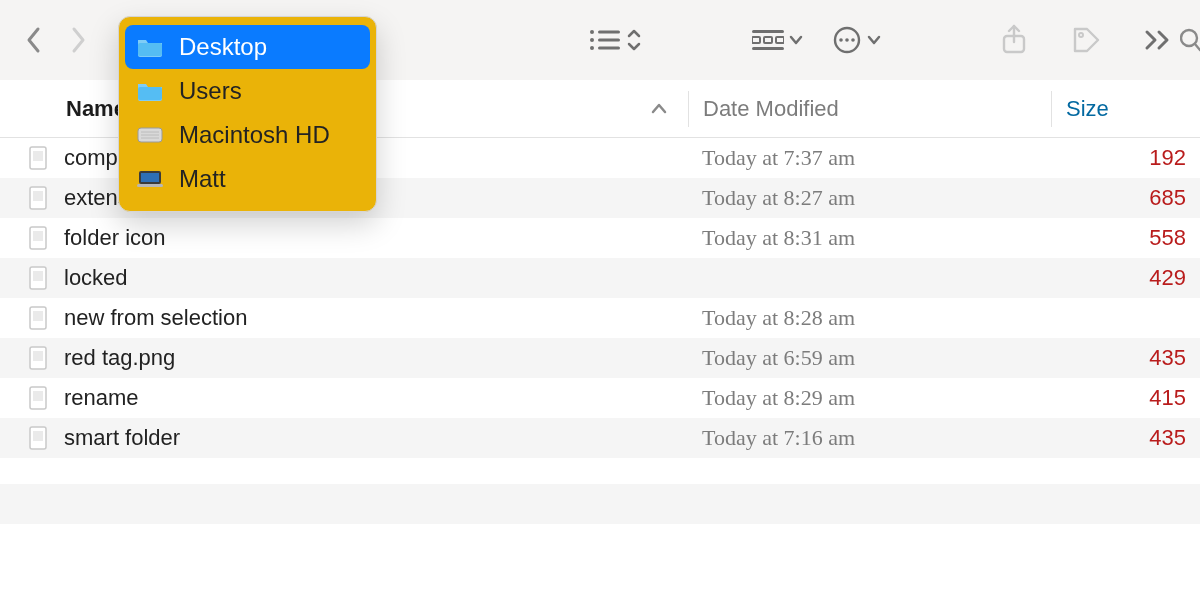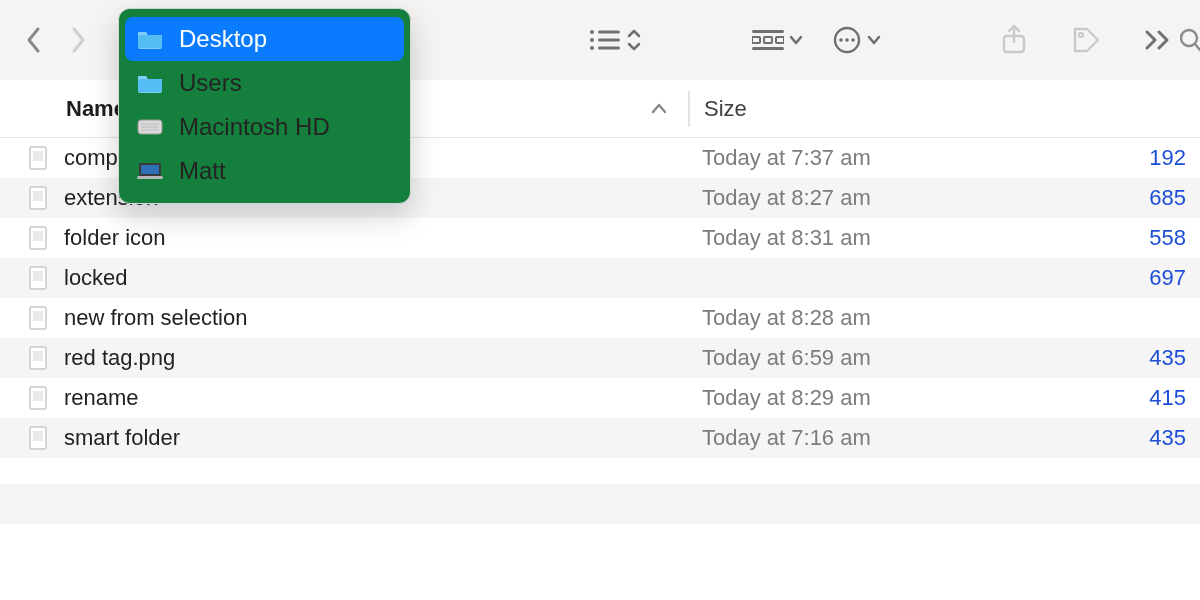--- a/index.html
+++ b/index.html
@@ -10,49 +10,49 @@
   .toolbar { height:80px; background:#f5f4f3; display:flex; align-items:center; padding:0 12px; gap:0; position:relative; }
   .tb-btn { width:44px; height:44px; display:flex; align-items:center; justify-content:center; border-radius:6px; color:#7a7a7a; }
   .tb-btn.light { color:#c5c5c5; }
   .tb-group { display:flex; align-items:center; gap:4px; }
   .spacer-sm { width:28px; }
   .spacer-md { width:110px; }
   .tb-sep-flex { flex: 0 0 260px; }
 
   
   .popover {
-    position:absolute; top:8px; left:118px; width:293px;
-    background:#15803d; border:1px solid #d6d5d4; border-radius:12px;
+    position:absolute; top:16px; left:118px; width:259px;
+    background:#eab308; border:1px solid #d6d5d4; border-radius:12px;
     box-shadow:0 12px 30px rgba(0,0,0,0.18);
     padding:8px 6px 10px 6px; z-index:50;
   }
   .popover-item {
     display:flex; align-items:center; gap:14px;
     height:44px; padding:0 10px; border-radius:8px;
     font-size:24px; color:#232323;
   }
   .popover-item.selected { background:#0a7bff; color:#fff; }
   .pi-icon { width:30px; height:22px; display:flex; align-items:center; justify-content:center; }
 
   
   .list-header { height:58px; display:flex; align-items:center; border-bottom:1px solid #e2e2e2; }
   .col-name-h { width:688px; padding-left:66px; font-size:22px; font-weight:700; color:#1c1c1c; display:flex; align-items:center; position:relative; }
   .sort-caret { position:absolute; right:20px; color:#888; }
   .vline { width:1px; height:36px; background:#e2e2e2; }
   .col-date-h { width:362px; padding-left:14px; font-size:22px; color:#7c7c7c; }
-  .col-size-h { flex:1; padding-left:14px; font-size:22px; color:#404040; }
+  .col-size-h { flex:1; padding-left:14px; font-size:22px; color:#0369a1; }
 
   
   .rows { }
   .row { height:40px; display:flex; align-items:center; font-size:22px; color:#222; }
   .row.alt { background:#f5f5f5; }
   .row .ic { width:54px; display:flex; justify-content:center; align-items:center; padding-left:22px; }
   .row .nm { width:634px; padding-left:10px; white-space:nowrap; overflow:hidden; text-overflow:clip; }
-  .row .dt { width:362px; color:#7c7c7c; padding-left:14px; }
-  .row .sz { flex:1; text-align:right; padding-right:14px; color:#1d4ed8; }
+  .row .dt { width:362px; color:#7c7c7c; padding-left:14px;font-family:Liberation Serif, serif; }
+  .row .sz { flex:1; text-align:right; padding-right:14px; color:#b91c1c; }
 
   .footer-gap { height:26px; background:#fff; }
   .footer-bar { height:40px; background:#f5f5f5; }
 
   
   svg { display:block; }
 </style>
 </head>
 <body>
 
@@ -157,20 +157,23 @@
   <div class="list-header">
     <div class="col-name-h">
       <span>Name</span>
       <span class="sort-caret">
         <svg width="18" height="14" viewBox="0 0 18 14">
             <polyline points="3,10 9,3 15,10" fill="none" stroke="#8a8a8a" stroke-width="2.5" stroke-linecap="round" stroke-linejoin="round"></polyline>
           </svg>
       </span>
     </div>
     <div class="vline"></div>
+    <div class="col-date-h">
+      <span>Date Modified</span>
+    </div>
     <div class="vline"></div>
     <div class="col-size-h">
       <span>Size</span>
     </div>
   </div>
 
   <div class="rows">
     <div class="row">
       <span class="ic">
           <svg width="20" height="24" viewBox="0 0 20 24">
@@ -205,21 +208,21 @@
       <span class="sz">558</span>
     </div>
     <div class="row alt">
       <span class="ic">
           <svg width="20" height="24" viewBox="0 0 20 24">
             <rect x="2" y="1" width="16" height="22" rx="2" fill="#fff" stroke="#c9c9c9" stroke-width="1.5"></rect>
             <rect x="5" y="5" width="10" height="10" fill="#eaeaea"></rect>
           </svg>
         </span>
       <span class="nm">locked</span>
-      <span class="sz">697</span>
+      <span class="sz">429</span>
     </div>
     <div class="row">
       <span class="ic">
           <svg width="20" height="24" viewBox="0 0 20 24">
             <rect x="2" y="1" width="16" height="22" rx="2" fill="#fff" stroke="#c9c9c9" stroke-width="1.5"></rect>
             <rect x="5" y="5" width="10" height="10" fill="#eaeaea"></rect>
           </svg>
         </span>
       <span class="nm">new from selection</span>
       <span class="dt">Today at 8:28 am</span>

